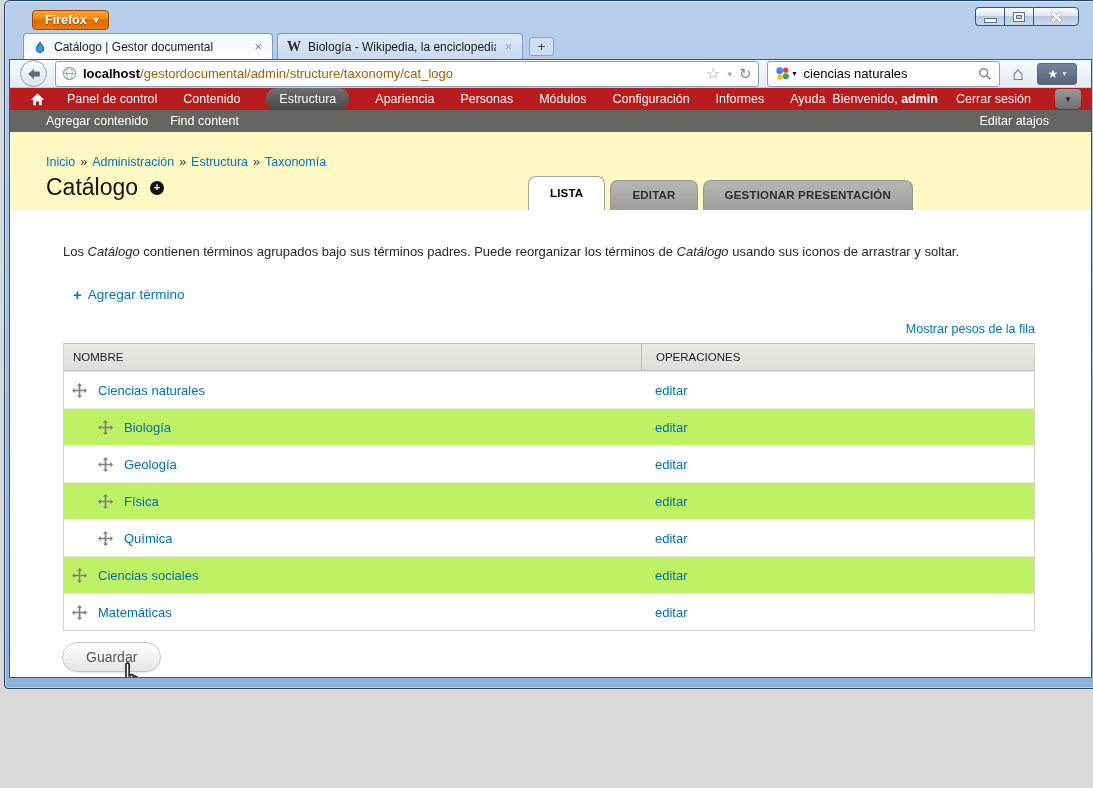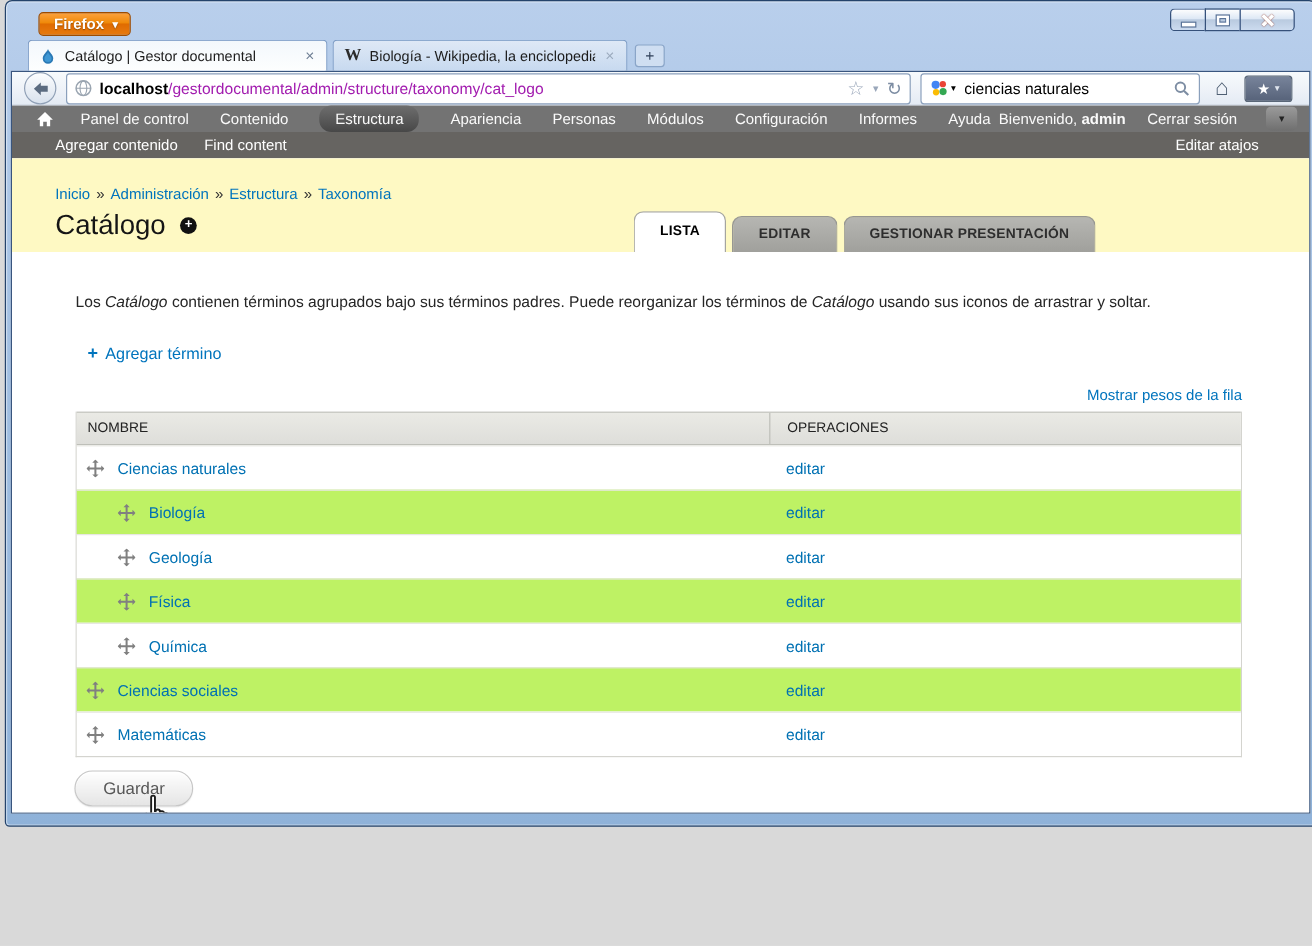--- a/index.html
+++ b/index.html
@@ -57,33 +57,33 @@
 
   
   .navbar { height:37px; background:linear-gradient(180deg,#f7fafc 0%,#eef2f8 55%,#e4ebf4 100%);
     border-bottom:1px solid #c3cedd; display:flex; align-items:center; padding:0 14px 0 10px; gap:8px; }
   .back-btn { width:27px; height:27px; border-radius:50%;
     border:1px solid #90a0b6; background:linear-gradient(180deg,#fcfdfe,#d9e2ee);
     display:flex; align-items:center; justify-content:center; flex:0 0 auto; }
   .urlbar { flex:1; height:26px; background:#fff; border:1px solid #8ba0bc; border-radius:3px;
     display:flex; align-items:center; padding:0 6px; font-size:13px; }
   .urlbar .host { color:#000; font-weight:bold; margin-left:6px; }
-  .urlbar .path { color:#a21caf; flex:1; overflow:hidden; white-space:nowrap; }
+  .urlbar .path { color:#a16207; flex:1; overflow:hidden; white-space:nowrap; }
   .urlbar .ic { color:#9aa7ba; margin-left:7px; }
   .searchbox { width:233px; height:26px; background:#fff; border:1px solid #8ba0bc; border-radius:3px;
     display:flex; align-items:center; padding:0 7px; font-size:13px; flex:0 0 auto; }
   .searchbox .sval { flex:1; color:#000; margin-left:7px; overflow:hidden; white-space:nowrap; }
   .tool-ic { color:#4f5f73; font-size:19px; line-height:1; padding:0 5px; }
   .bm-btn { width:40px; height:22px; border-radius:3px; border:1px solid #5a6778;
     background:linear-gradient(180deg,#77839a,#57637a); color:#fff;
     display:flex; align-items:center; justify-content:center; gap:4px; font-size:12px; }
   .bm-btn .caret { font-size:8px; color:#dfe5ee; }
 
   
-  .adminbar { height:32px; background:#737373; color:#fafafa; display:flex; align-items:center;
+  .adminbar { height:32px; background:#b91c1c; color:#fafafa; display:flex; align-items:center;
     padding:0 10px 0 20px; font-size:12.5px; }
   .adminbar .menu { display:flex; align-items:center; gap:26px; margin-left:22px; }
   .adminbar .mitem { cursor:pointer; padding:4px 0; }
   .adminbar .mitem.active { background:linear-gradient(180deg,#6e6e6e,#474747);
     border-radius:10px; padding:4px 13px; }
   .adminbar .right { margin-left:auto; display:flex; align-items:center; gap:18px; }
   .toggle-btn { width:26px; height:20px; background:linear-gradient(180deg,#9a9a9a,#6f6f6f);
     border-radius:4px 4px 5px 5px; display:flex; align-items:center; justify-content:center;
     color:#222; font-size:9px; margin-left:6px; }
 

